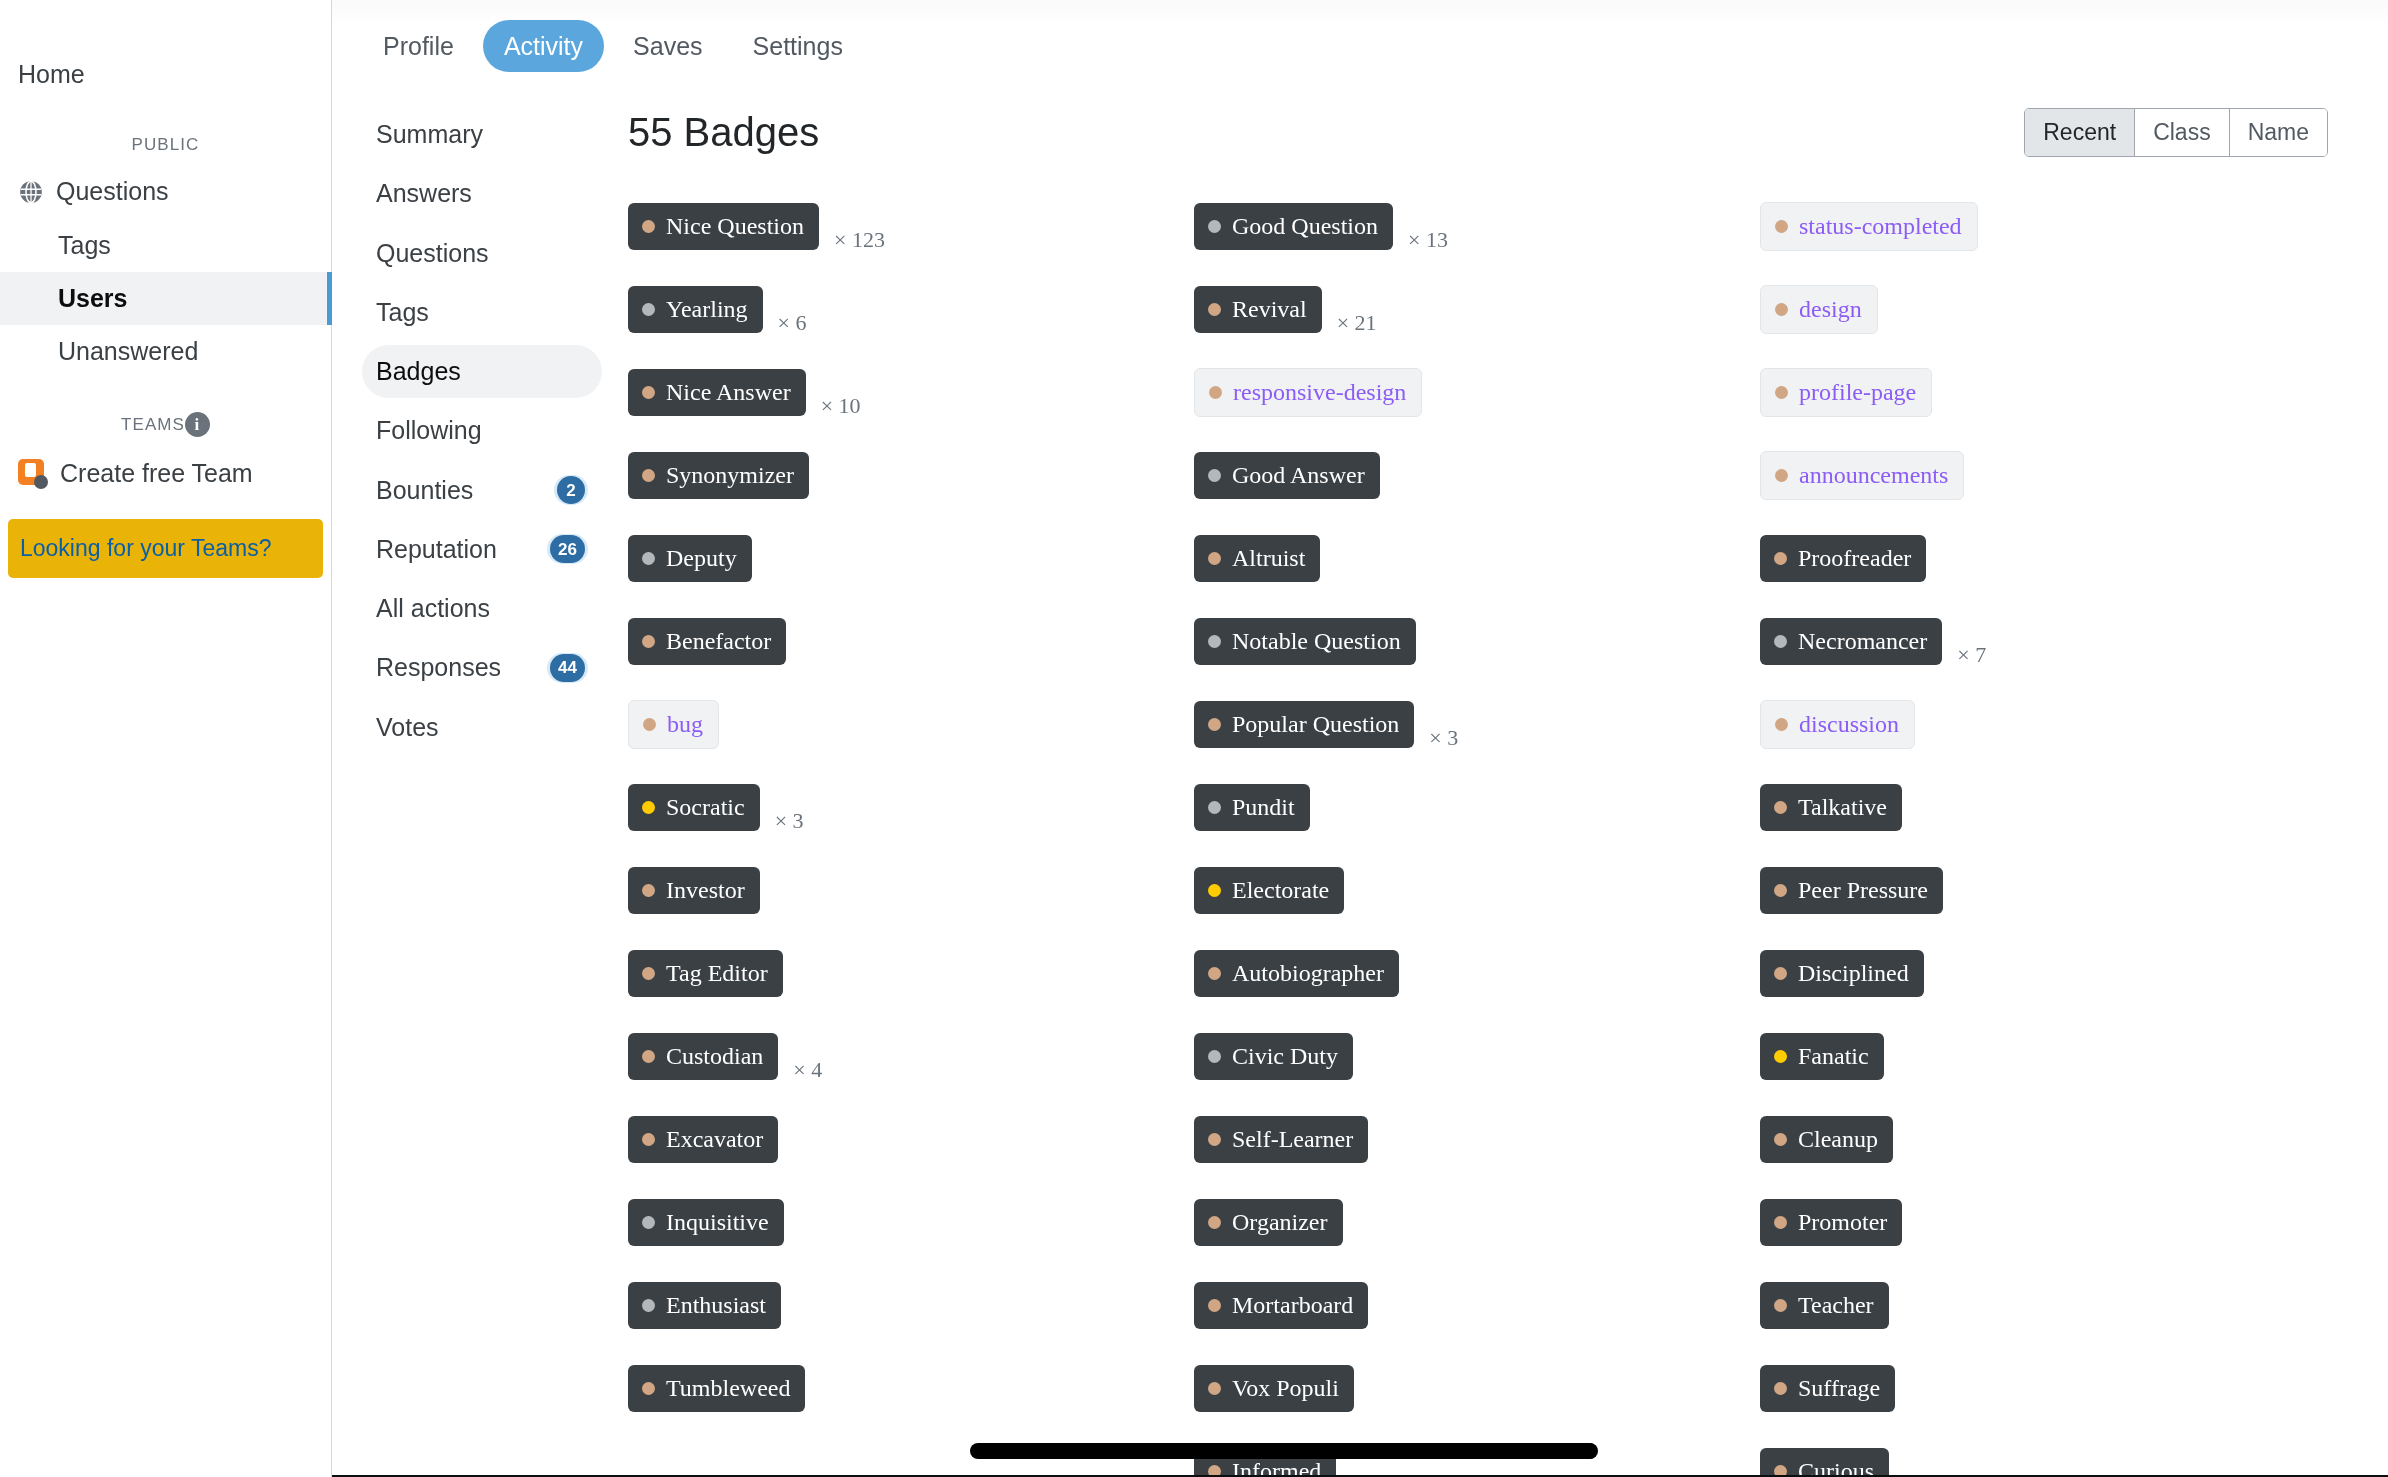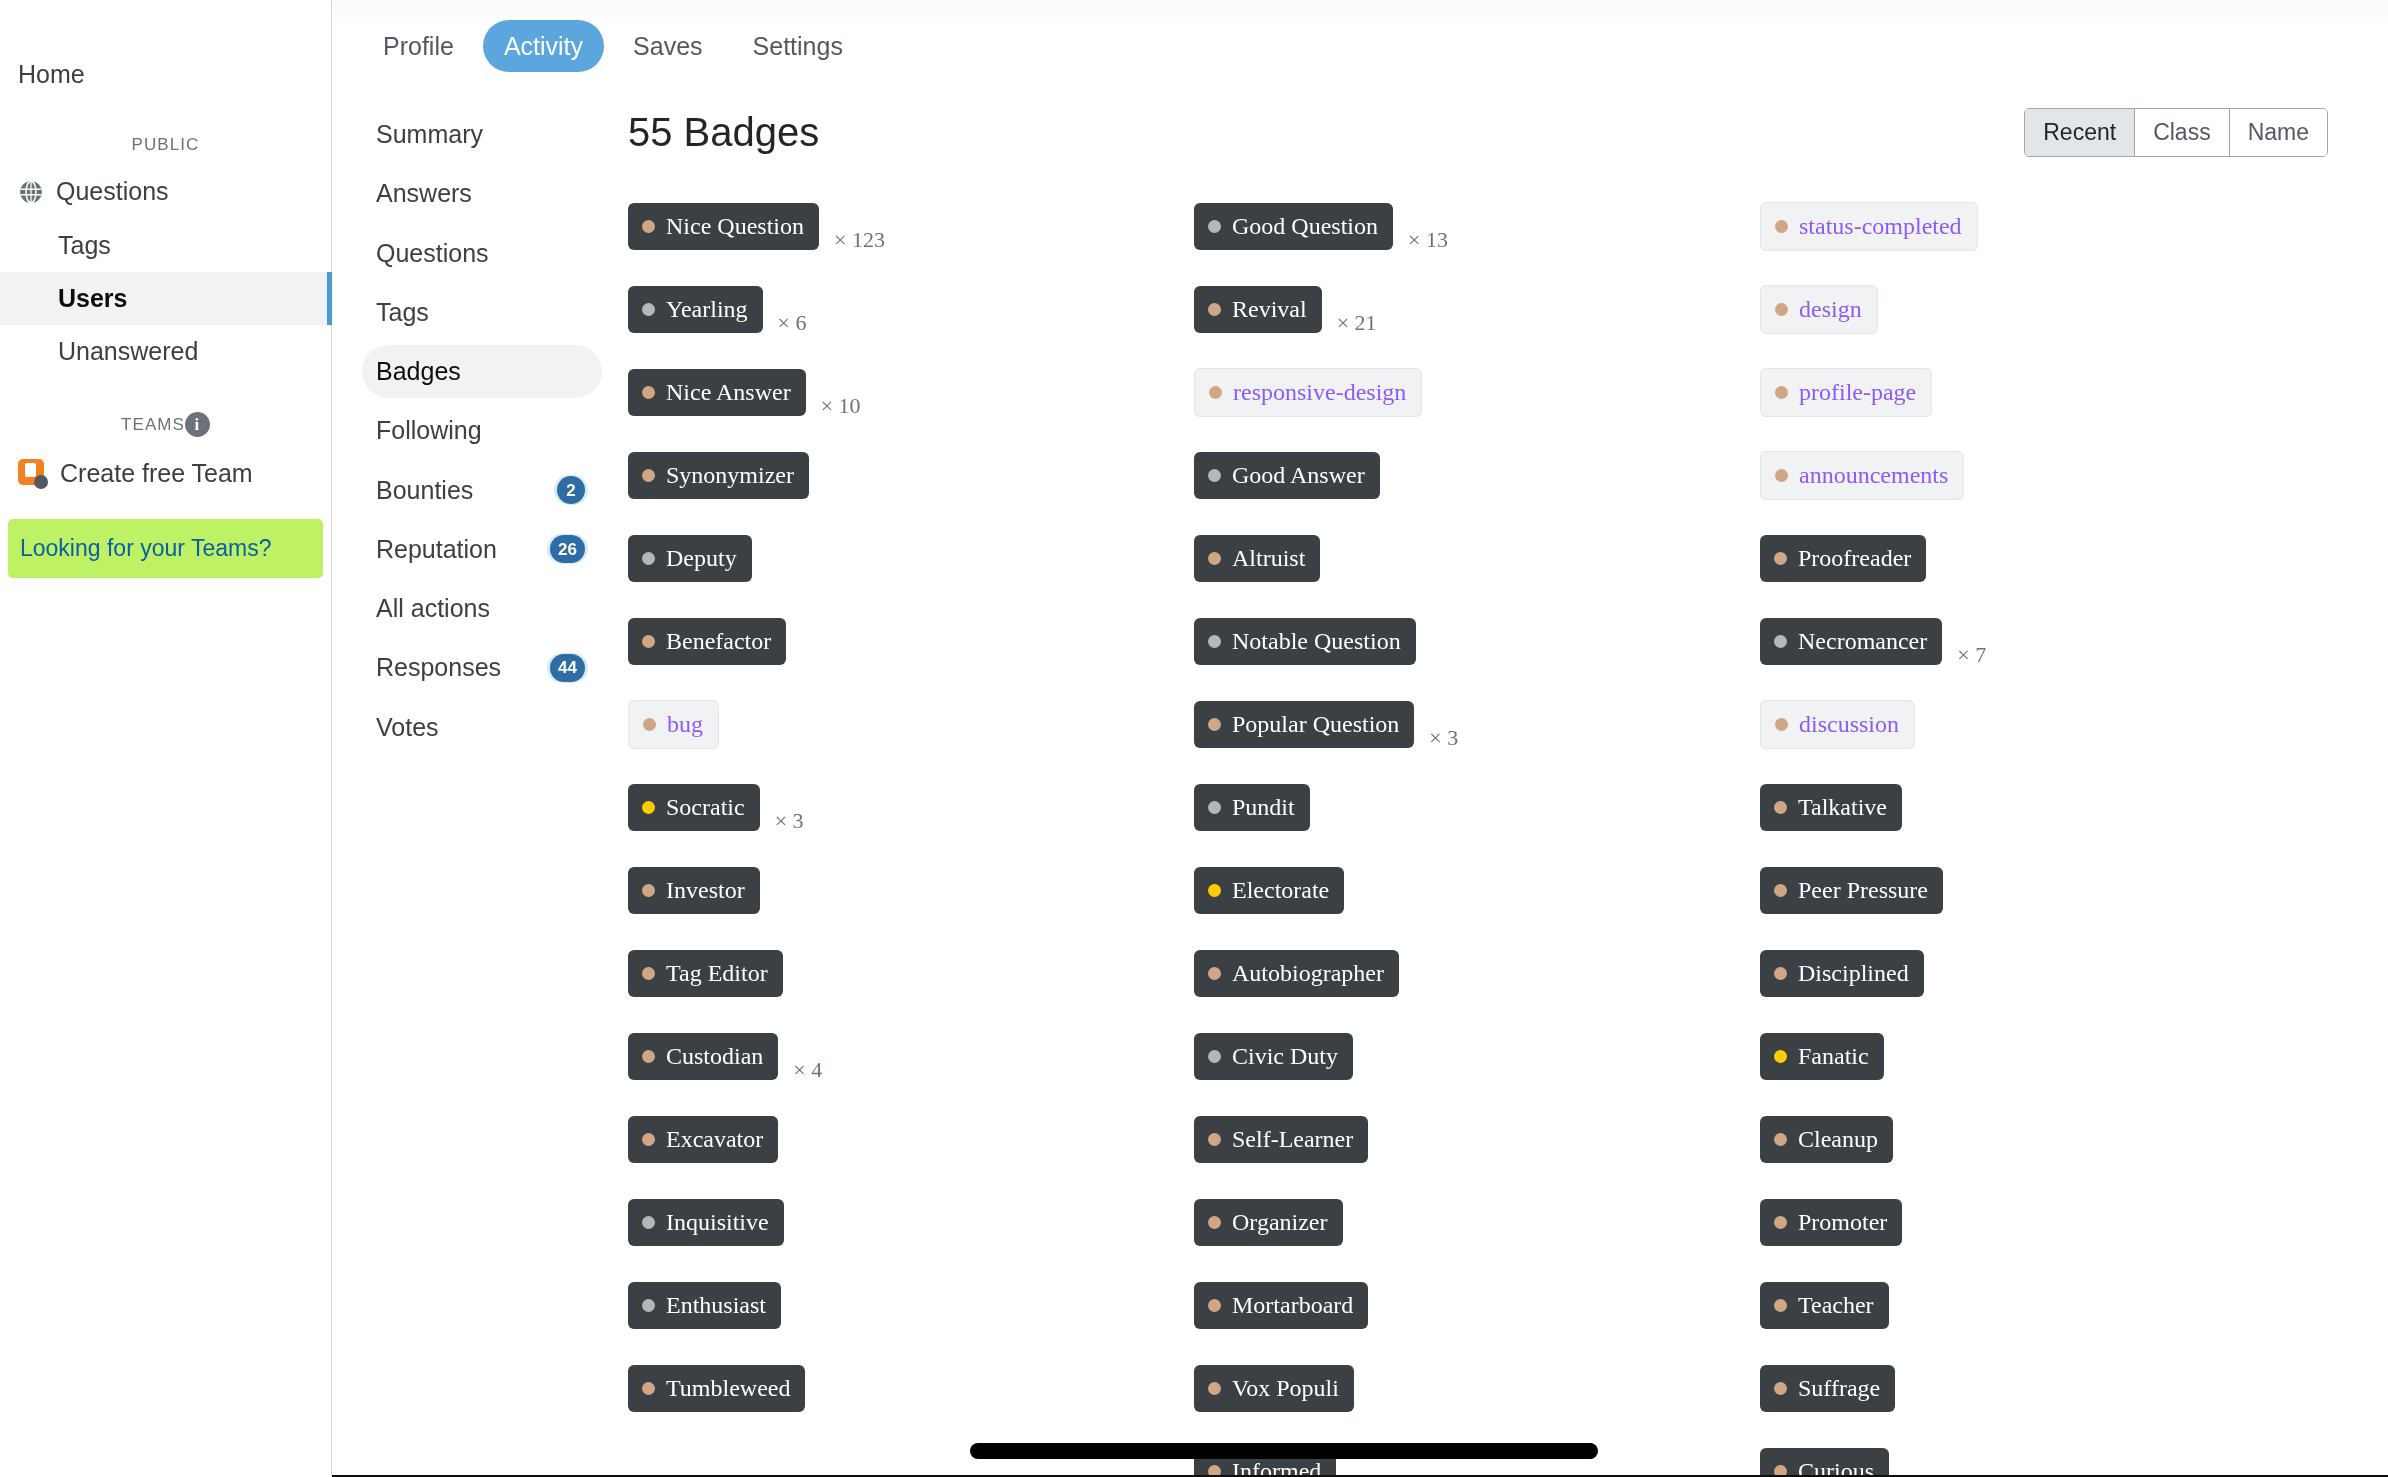--- a/index.html
+++ b/index.html
@@ -61,21 +61,21 @@
   .teams-icon .notch {
     position:absolute; left:7px; top:4px; width:11px; height:14px;
     background:#ffffff; border-radius:2px;
   }
   .teams-icon .lock {
     position:absolute; right:0; bottom:0; width:14px; height:14px;
     background:#525960; border-radius:50%;
   }
   .teams-cta {
     margin:18px 8px 0 8px;
-    background:#bef264; color:#0b5fa5;
+    background:#eab308; color:#0b5fa5;
     font-size:23px; padding:16px 12px; border-radius:5px;
     cursor:pointer;
   }
 
   
   .main {
     flex:1 1 auto; height:1477px; position:relative;
     background:linear-gradient(#fbfbfb 0px,#fbfbfb 6px,#ffffff 26px,#ffffff 100%);
     overflow:hidden;
   }

